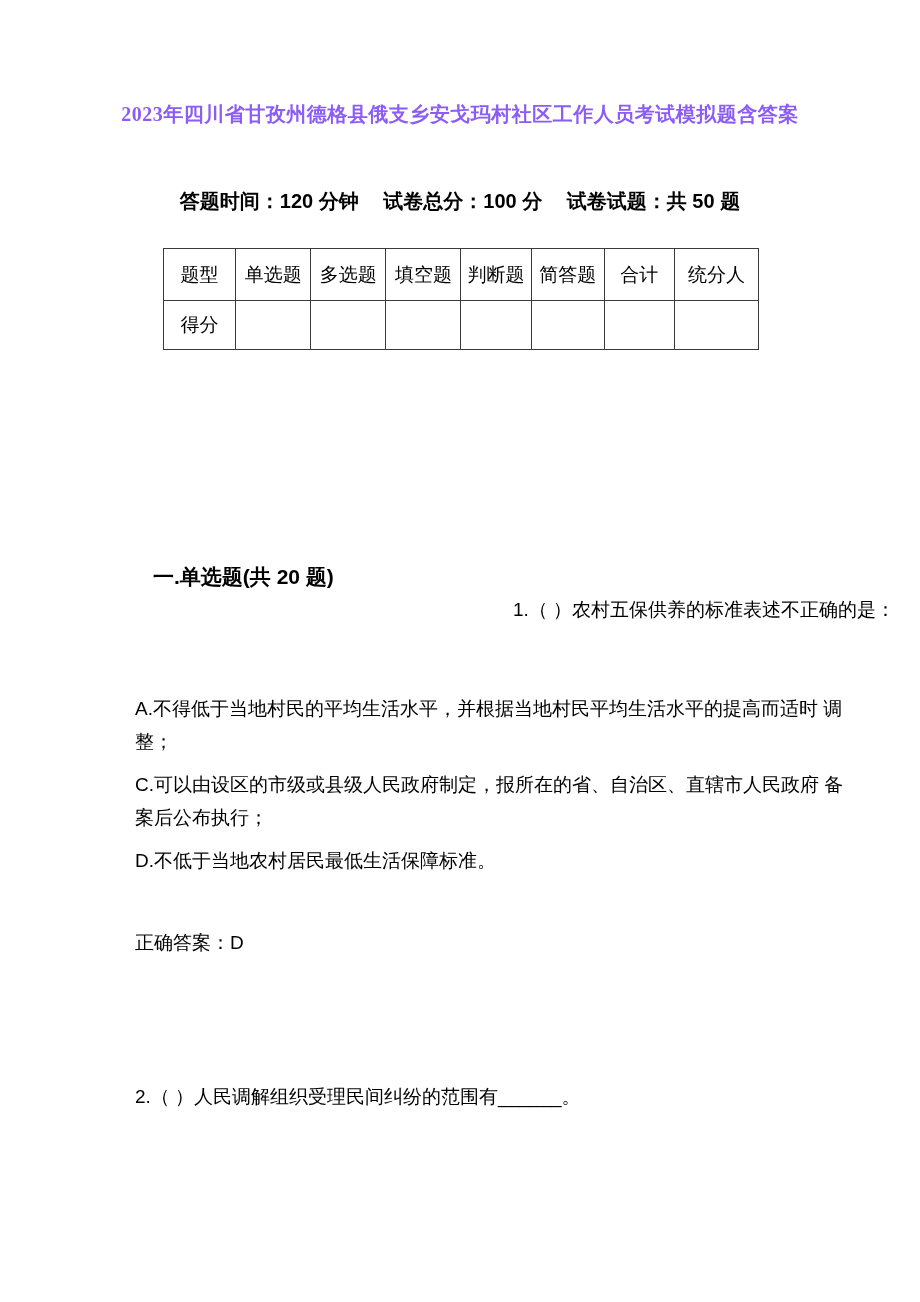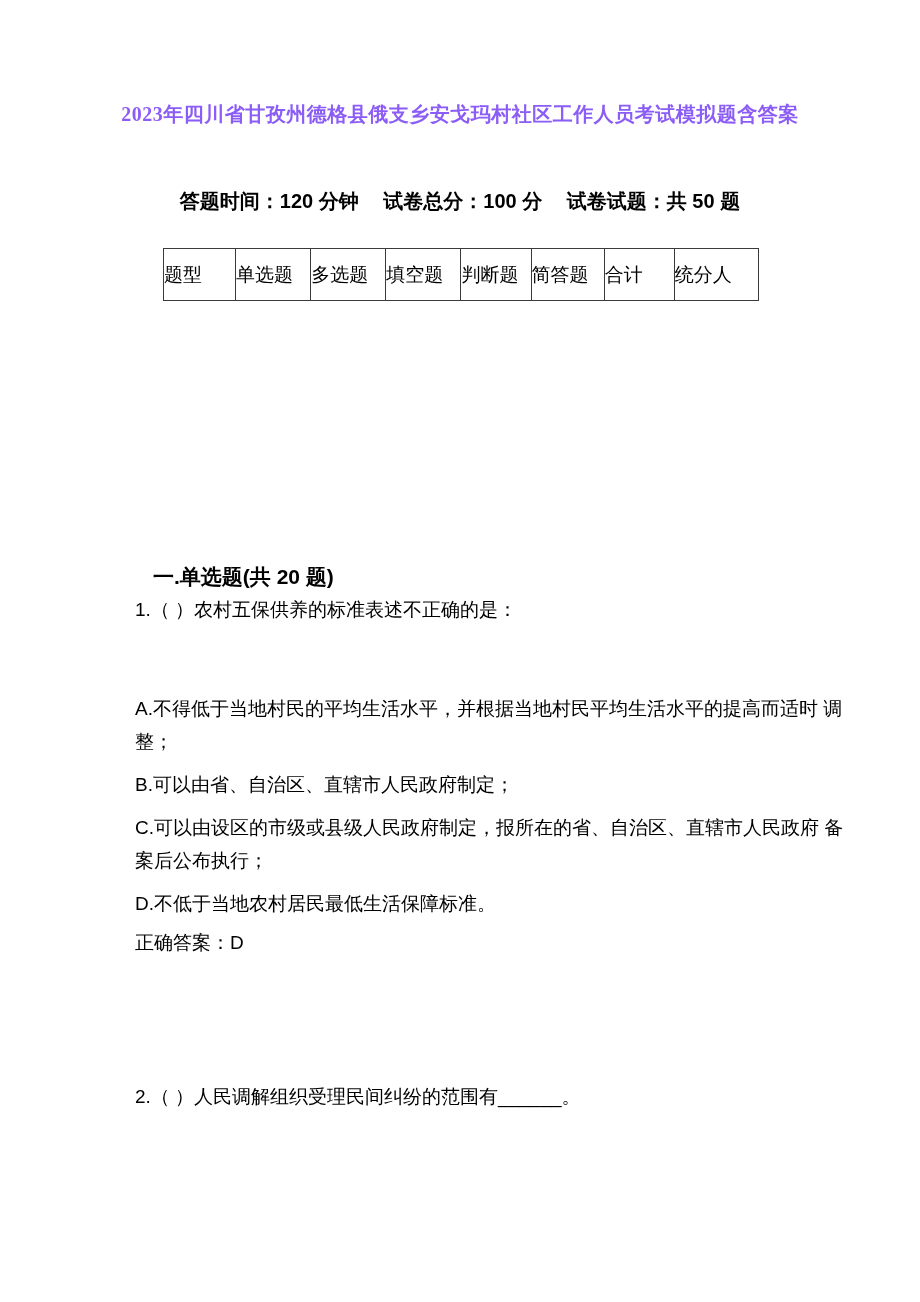--- a/index.html
+++ b/index.html
@@ -28,39 +28,39 @@
   .info-line .seg-mid { margin: 0 19px; }
 
   .score-table {
     position: absolute; top: 248px; left: 163px;
     border-collapse: collapse; table-layout: fixed;
     width: 596px;
     font-size: 19px;
   }
   .score-table td {
     border: 1px solid #3a3a3a;
-    vertical-align: middle;
+    text-align: center; vertical-align: middle;
     padding: 0; overflow: hidden;
   }
   .score-table tr.hdr td { height: 51px; }
   .score-table tr.scr td { height: 48px; }
 
   .section-heading {
     position: absolute; top: 545px; left: 137px;
     margin: 16px;
     font-size: 21px; font-weight: bold; line-height: 32px;
   }
 
   .q-text {
     position: absolute; left: 135px; width: 760px;
     margin: 0;
     font-size: 19px; line-height: 33px;
     white-space: pre-line;
   }
-  .q1 { top: 593px; }
+  .q1 { top: 593px; text-align: right; }
   .q2 { top: 1080px; }
 
   .options {
     position: absolute; top: 692px; left: 135px; width: 770px;
   }
   .options p {
     margin: 0 0 10px 0;
     font-size: 19px; line-height: 33px;
     white-space: pre-line;
   }
@@ -99,31 +99,40 @@
       <tr class="hdr">
         <td>题型</td>
         <td>单选题</td>
         <td>多选题</td>
         <td>填空题</td>
         <td>判断题</td>
         <td>简答题</td>
         <td>合计</td>
         <td>统分人</td>
       </tr>
+      <tr class="scr">
+        <td>得分</td>
+        <td></td>
+        <td></td>
+        <td></td>
+        <td></td>
+        <td></td>
+        <td></td>
+        <td></td>
+      </tr>
     </tbody>
   </table>
 
   <h2 class="section-heading">一.单选题(共 20 题)</h2>
 
   <p class="q-text q1">1.（ ）农村五保供养的标准表述不正确的是：</p>
 
   <div class="options">
     <p>A.不得低于当地村民的平均生活水平，并根据当地村民平均生活水平的提高而适时 调
 整；</p>
-    <p>B.可以由省、自治区、直辖市人民政府制定；</p>
     <p>C.可以由设区的市级或县级人民政府制定，报所在的省、自治区、直辖市人民政府 备
 案后公布执行；</p>
     <p>D.不低于当地农村居民最低生活保障标准。</p>
   </div>
 
   <p class="answer">正确答案：D</p>
 
   <p class="q-text q2">2.（ ）人民调解组织受理民间纠纷的范围有______。</p>
 
 </div>

